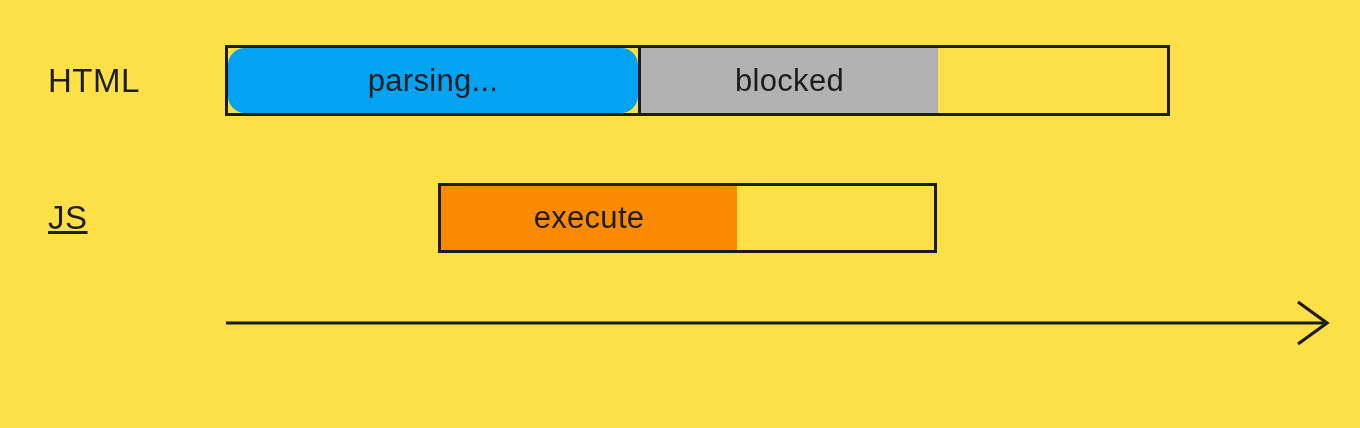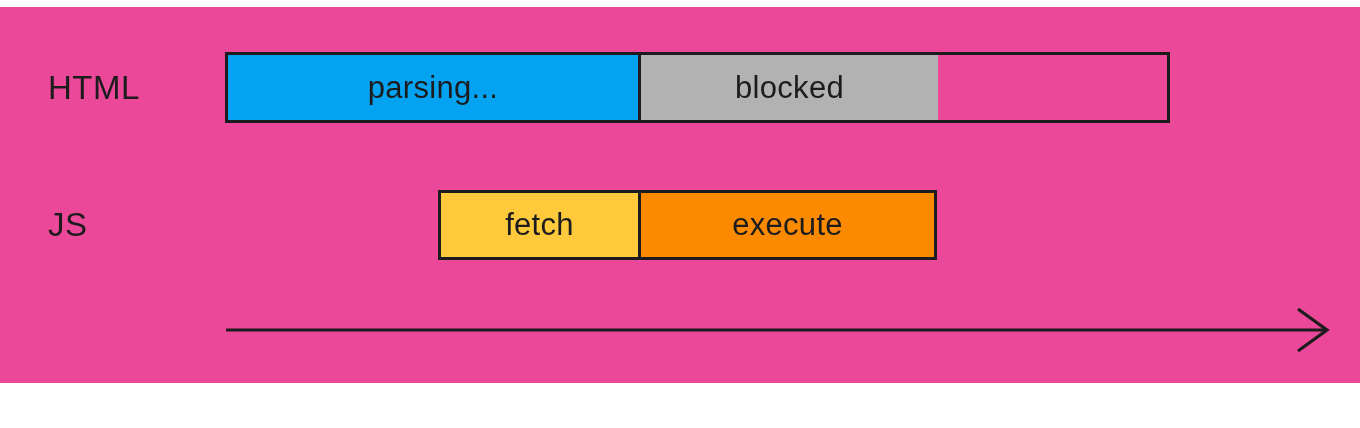--- a/index.html
+++ b/index.html
@@ -4,37 +4,36 @@
 <style>
   html, body {
     margin: 0;
     padding: 0;
     background: #ffffff;
     font-family: "Liberation Sans", "DejaVu Sans", sans-serif;
   }
   .canvas {
     position: relative;
     width: 1360px;
-    height: 376px;
-    background: #ec4899;
+    height: 428px;
+    background: #fde047;
     overflow: hidden;
     color: var(--c-ink, #1c1c1e);
-    margin-top: 7px;
   }
   .row-label {
     position: absolute;
     left: 48px;
     font-size: 33px;
     line-height: 1;
     letter-spacing: 0.5px;
     color: var(--c-ink, #1c1c1e);
     white-space: nowrap;
   }
   .row-label.html { top: 64px; }
-  .row-label.js   { top: 201px; }
+  .row-label.js   { top: 201px; text-decoration: underline; }
 
   .bar {
     position: absolute;
     display: flex;
     box-sizing: border-box;
     border: 3px solid var(--c-ink, #1c1c1e);
   }
   .bar.html-bar { left: 225px; top: 45px;  width: 945px; height: 71px; }
   .bar.js-bar   { left: 438px; top: 183px; width: 499px; height: 70px; }
 
@@ -49,21 +48,21 @@
     color: var(--c-ink, #1c1c1e);
     white-space: nowrap;
   }
   .seg + .seg { border-left: 3px solid var(--c-ink, #1c1c1e); }
 
   .fill-blue   { background: var(--c-blue,   #04a3f2); }
   .fill-gray   { background: var(--c-gray,   #b2b2b2); }
   .fill-yellow { background: var(--c-yellow, #ffc93c); }
   .fill-orange { background: var(--c-orange, #fb8a00); }
 
-  .seg.w-parsing1 { width: 410px; }
+  .seg.w-parsing1 { width: 410px; border-radius: 17px; }
   .seg.w-blocked  { width: 300px; }
   .seg.w-parsing2 { width: 229px; }
   .seg.w-fetch    { width: 197px; }
   .seg.w-execute  { width: 296px; }
 
   .axis-svg {
     position: absolute;
     left: 0; top: 0;
     width: 1360px;
     height: 428px;
@@ -88,21 +87,20 @@
   <div class="row-label html">HTML</div>
 
   <div class="row-label js">JS</div>
 
   <div class="bar html-bar">
     <div class="seg fill-blue w-parsing1">parsing...</div>
     <div class="seg fill-gray w-blocked">blocked</div>
   </div>
 
   <div class="bar js-bar">
-    <div class="seg fill-yellow w-fetch">fetch</div>
     <div class="seg fill-orange w-execute">execute</div>
   </div>
 
   <svg class="axis-svg" viewBox="0 0 1360 428">
     <line x1="226" y1="323" x2="1324" y2="323" stroke="#1c1c1e" stroke-width="3.2" fill="none"></line>
     <path d="M1298 302 L1327 323 L1298 344" stroke="#1c1c1e" stroke-width="3.2" fill="none" stroke-linejoin="miter" stroke-linecap="butt"></path>
   </svg>
 
 
 </div>

